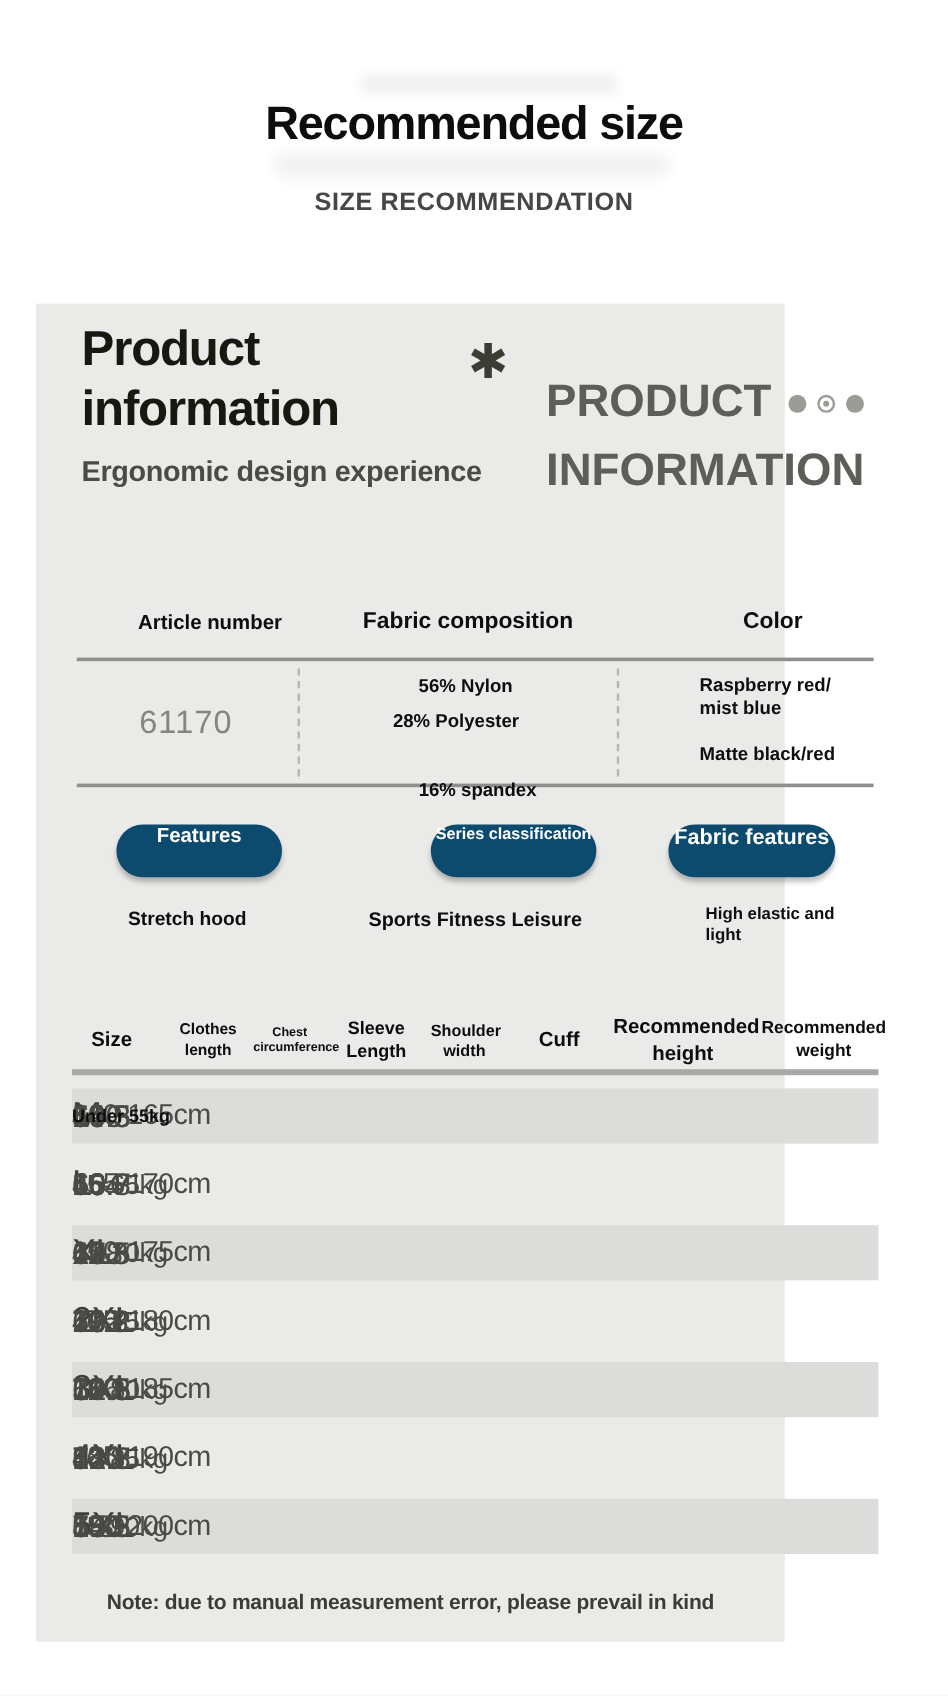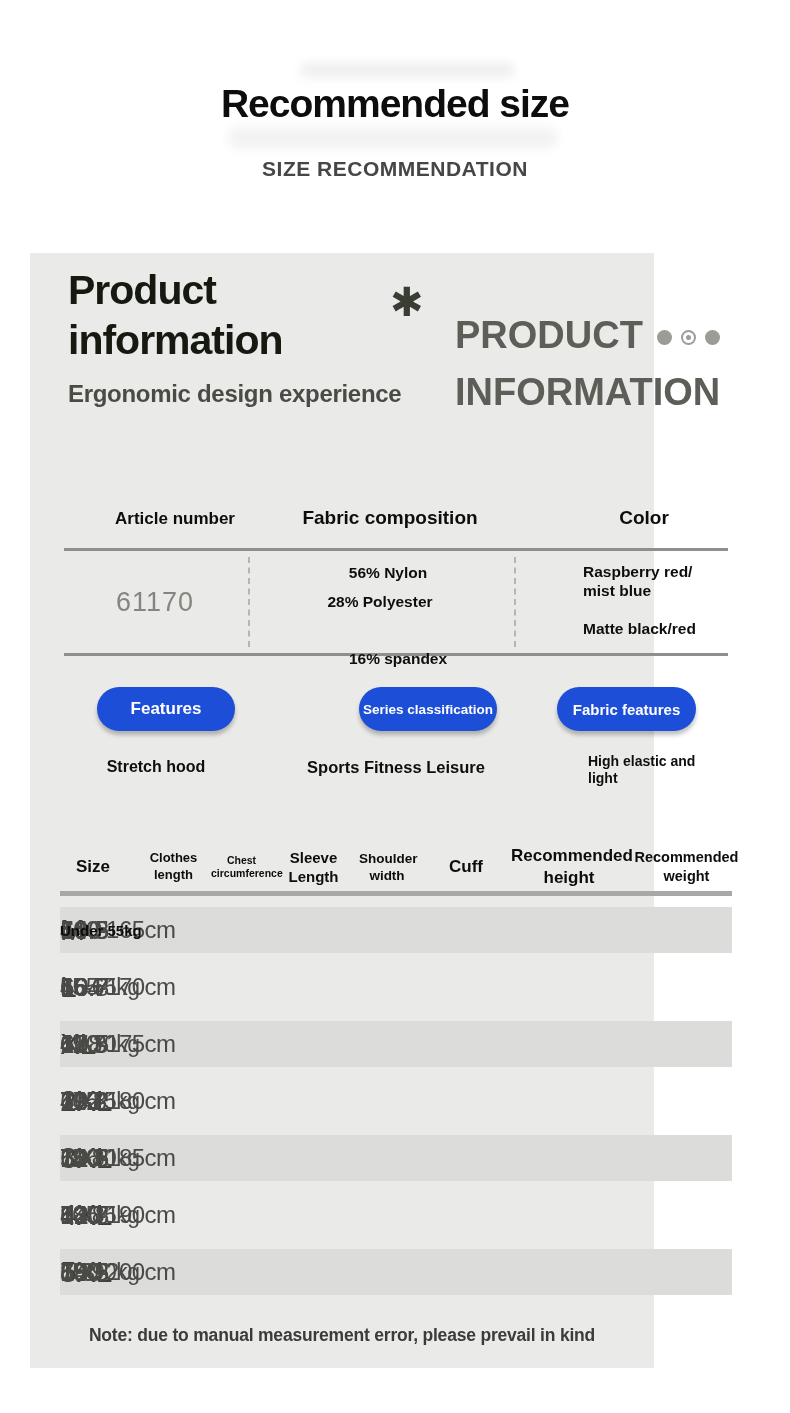--- a/index.html
+++ b/index.html
@@ -62,28 +62,28 @@
   .fabric-line { width:180px; text-align:center; font-size:15.5px; font-weight:700; color:#0e0e0e; }
   .fl0 { left:268px; top:311px; }
   .fl1 { left:260px; top:340px; }
   .fl2 { left:278px; top:369px;margin-top:28px; }
   .color-opt { left:553px; width:132px; font-size:15.5px; font-weight:700; color:#0e0e0e; line-height:19px; }
   .co0 { top:309px; }
   .co1 { top:366px; width:160px; }
 
   
   .pill {
-    top:434px; height:44px; border-radius:22px; background:#1d4ed8;
-    color:#ffffff; font-weight:700; display:flex; align-items:center; justify-content:center;
+    top:434px; height:44px; border-radius:22px; background:#0c4a6e;
+    color:#ffffff; font-weight:700; display:flex; justify-content:center;
     box-shadow:0 4px 4px rgba(0,0,0,0.25);
   }
   .pill span { position:static; }
   .pill1 { left:67px;  width:138px; font-size:17px; }
   .pill2 { left:298px; width:138px; font-size:13.5px;margin-left:31px; }
-  .pill3 { left:527px; width:139px; font-size:15px; }
+  .pill3 { left:527px; width:139px; font-size:18px; }
   .pill-desc { font-weight:700; color:#0e0e0e; }
   .pd0 { left:56px;  top:505px; width:140px; text-align:center; font-size:16px; }
   .pd1 { left:276px; top:505px; width:180px; text-align:center; font-size:16.5px; }
   .pd2 { left:558px; top:500px; width:125px; text-align:left;  font-size:14px; line-height:17px; }
 
   
   .size-grid {
     display:grid; position:absolute;
     grid-template-columns:68px 67px 69px 75px 72px 86px 120px 115px;
     align-items:center;

